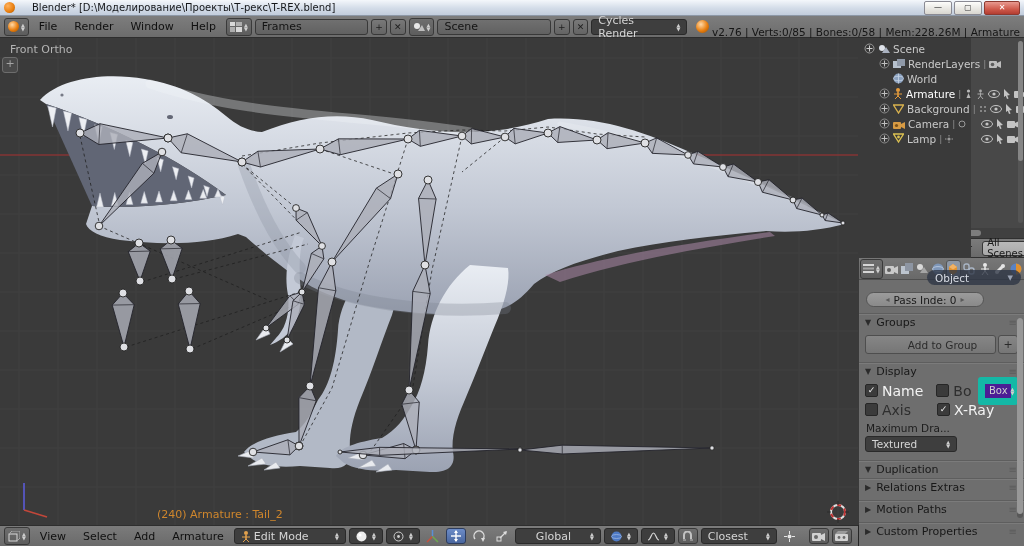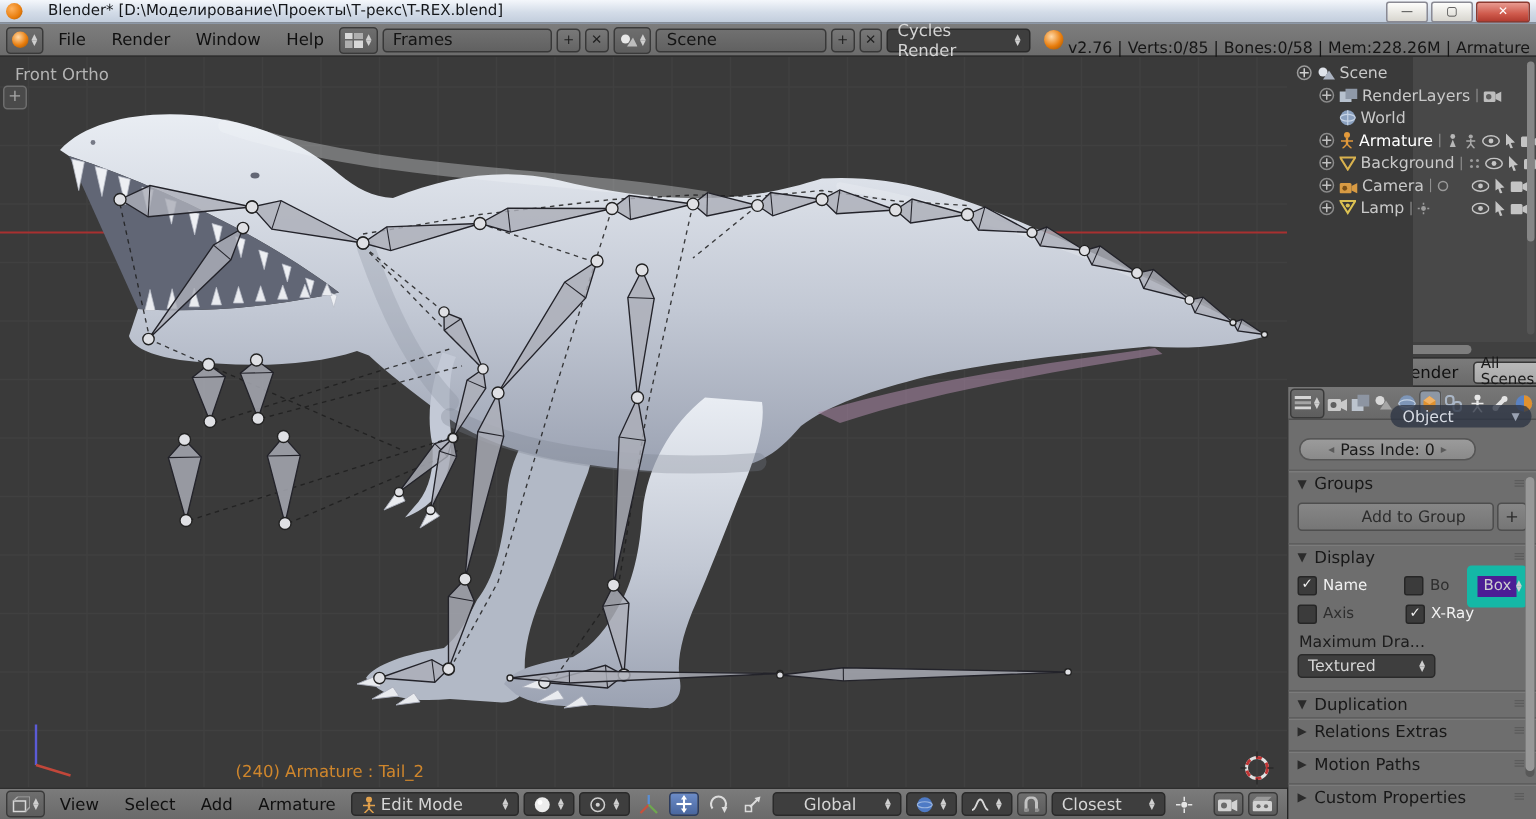--- a/index.html
+++ b/index.html
@@ -31,21 +31,21 @@
   .fld-dark{background:#3e3e3e;color:#d5d5d5;border:1px solid #2a2a2a;}
   .sqbtn{width:16px;height:16px;border:1px solid #383838;border-radius:3px;
     background:linear-gradient(#787878,#646464);display:flex;align-items:center;justify-content:center;
     font-size:9px;color:#1e1e1e;box-sizing:border-box;}
   .stats{font-size:10.5px;color:#151515;white-space:nowrap;margin-top:11px;}
   .blogo{width:13px;height:13px;border-radius:50%;
     background:radial-gradient(circle at 38% 34%,#ffd9a8,#e87d0d 55%,#8f4c05);}
   
   .main{display:flex;height:508px;}
   .leftcol{width:858px;display:flex;flex-direction:column;}
-  .viewport{position:relative;width:942px;height:487px;background:#3a3a3a;overflow:hidden;}
+  .viewport{position:relative;width:942px;height:487px;background:#3a3a3a;overflow:hidden;padding-left:29px;}
   .viewport svg{position:absolute;inset:0;}
   .vp-label{position:absolute;left:10px;top:5px;color:#b4b4b4;font-size:11px;}
   .vp-info{position:absolute;left:157px;top:470px;color:#cf862c;font-size:11px;}
   .vp-plus{position:absolute;left:2px;top:19px;width:14px;height:14px;border:1px solid #6d6d6d;
     border-radius:3px;color:#a5a5a5;font-size:11px;line-height:12px;text-align:center;background:#4a4a4a;}
   .bottombar{height:21px;background:linear-gradient(#7b7b7b,#6a6a6a);border-top:1px solid #2e2e2e;
     display:flex;align-items:center;gap:3px;padding:0 4px;box-sizing:border-box;}
   .tool-ico{width:20px;height:16px;display:flex;align-items:center;justify-content:center;
     border:1px solid #3a3a3a;border-radius:3px;background:linear-gradient(#6e6e6e,#5c5c5c);box-sizing:border-box;}
   .tool-ico.active{background:linear-gradient(#6c8cc8,#49669e);border-color:#2c3c5e;}
@@ -89,21 +89,21 @@
   .bigbtn{flex:1;height:17px;border:1px solid #4e4e4e;border-radius:3px;
     background:linear-gradient(#868686,#767676);display:flex;align-items:center;justify-content:center;
     color:#2c2c2c;font-size:10.5px;padding-left:24px;}
   .plusbtn{width:18px;height:17px;border:1px solid #4e4e4e;border-radius:3px;
     background:linear-gradient(#868686,#767676);display:flex;align-items:center;justify-content:center;
     color:#2a2a2a;font-size:11px;}
   .optrow{display:flex;align-items:center;height:17px;margin:2px 1px;}
   .opt{display:flex;align-items:center;gap:4px;width:72px;}
   .cb{width:11px;height:11px;border-radius:2px;background:#3b3b3b;border:1px solid #262626;
     color:#f0f0f0;font-size:9px;line-height:10px;text-align:center;flex:0 0 auto;}
-  .opt .olbl{font-size:10px;}
+  .opt .olbl{font-size:14px;}
   .opt.on .olbl{color:#f2f2f2;}
   .opt.off .olbl{color:#2e2e2e;}
   .minidd{height:28px;border-radius:3px;background:#4c1d95;border:7px solid #14b8a6;color:#cfcfcf;
     display:flex;align-items:center;font-size:10px;padding:0 4px;gap:3px;box-sizing:border-box;}
   .caption{font-size:10.5px;color:#1c1c1c;margin:4px 2px 2px 2px;}
   .dd{height:16px;border-radius:3px;background:#3e3e3e;border:1px solid #2a2a2a;color:#d6d6d6;
     display:flex;align-items:center;font-size:10.5px;padding:0 6px;gap:4px;box-sizing:border-box;}
   .seg{display:flex;margin:5px 1px 8px 1px;}
   .segbtn{flex:1;height:16px;background:#3e3e3e;border:1px solid #272727;border-left-width:0;
     color:#d2d2d2;display:flex;align-items:center;justify-content:center;font-size:10px;}

